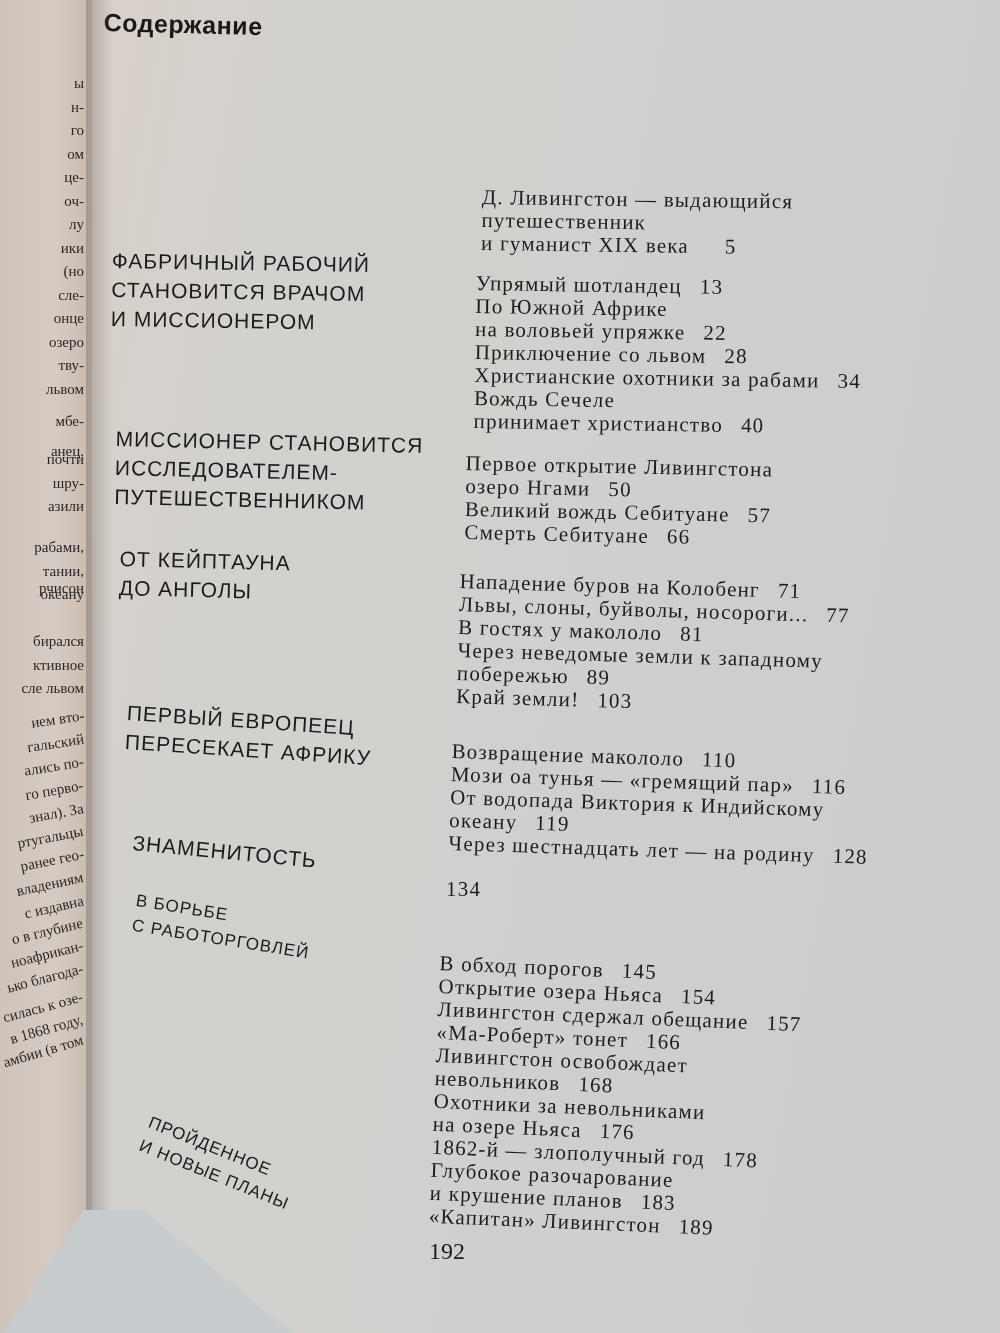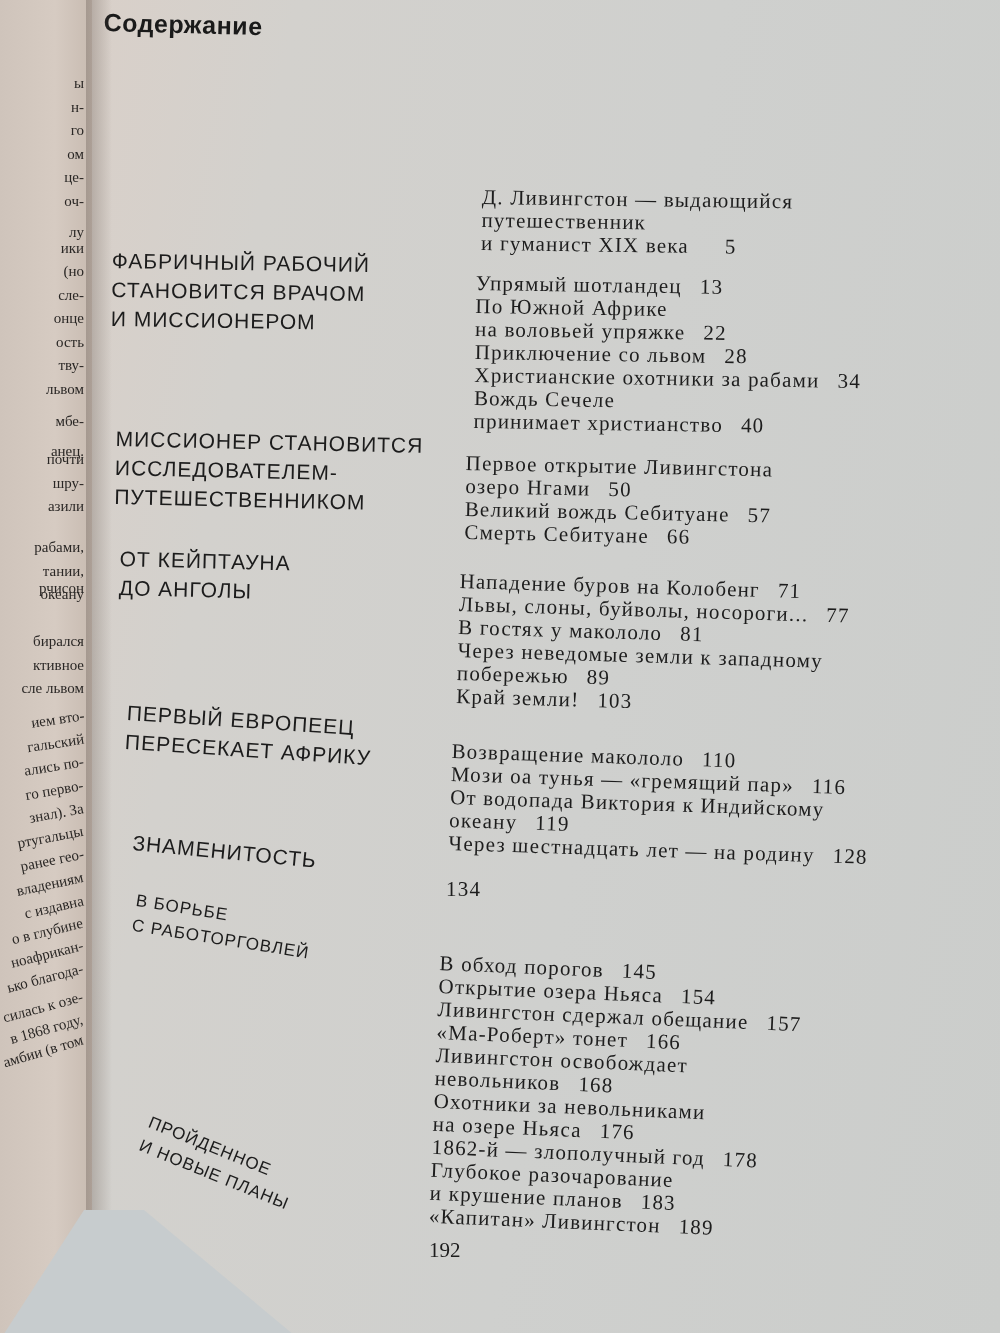--- a/index.html
+++ b/index.html
@@ -90,41 +90,41 @@
       line-height: 23px;
       letter-spacing: 1.2px;
       color: #1d1d1d;
       white-space: nowrap;
     }
     .entry .title-line { display: block; }
     .entry .page-num { margin-left: 18px; }
     .folio {
       position: absolute;
       left: 337px; top: 1238px;
-      font-size: 21px;
+      font-size: 24px;
       color: #1d1d1d;
     }
   </style>
 </head>
 <body>
 
 <div class="left-page">
   <div id="left-lines">
       <div class="ln" style="top: 76px;">ы</div>
       <div class="ln" style="top: 99.5px;">н-</div>
       <div class="ln" style="top: 123px;">го</div>
       <div class="ln" style="top: 146.5px;">ом</div>
       <div class="ln" style="top: 170px;">це-</div>
       <div class="ln" style="top: 193.5px;">оч-</div>
-      <div class="ln" style="top: 217px; margin-top: 8px;">лу</div>
+      <div class="ln" style="top: 217px;">лу</div>
       <div class="ln" style="top: 240.5px;">ики</div>
       <div class="ln" style="top: 264px;">(но</div>
       <div class="ln" style="top: 287.5px;">сле-</div>
       <div class="ln" style="top: 311px;">онце</div>
-      <div class="ln" style="top: 334.5px;">ость</div>
+      <div class="ln" style="top: 334.5px;">озеро</div>
       <div class="ln" style="top: 358px; font-family: Liberation Serif, serif;">тву-</div>
       <div class="ln" style="top: 381.5px;">львом</div>
       <div class="ln" style="top: 414px; margin-left: 28px;">мбе-</div>
       <div class="ln" style="top: 436px; margin-top: 8px;">анец.</div>
       <div class="ln" style="top: 452px;">почти</div>
       <div class="ln" style="top: 475.5px;">шру-</div>
       <div class="ln" style="top: 499px;">азили</div>
       <div class="ln" style="top: 540px;">рабами,</div>
       <div class="ln" style="top: 563.5px;">тании,</div>
       <div class="ln" style="top: 587px;">океану</div>

